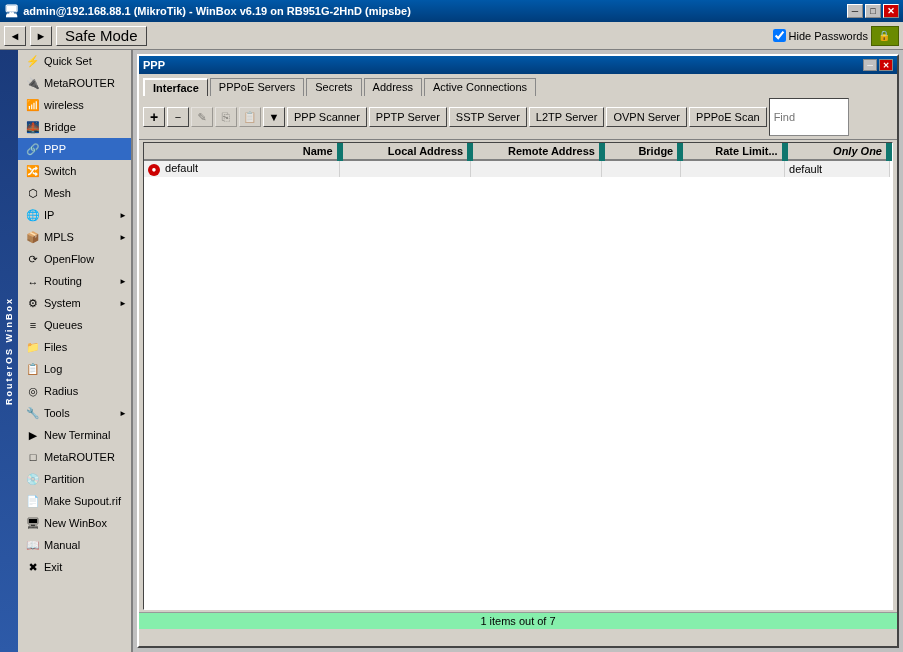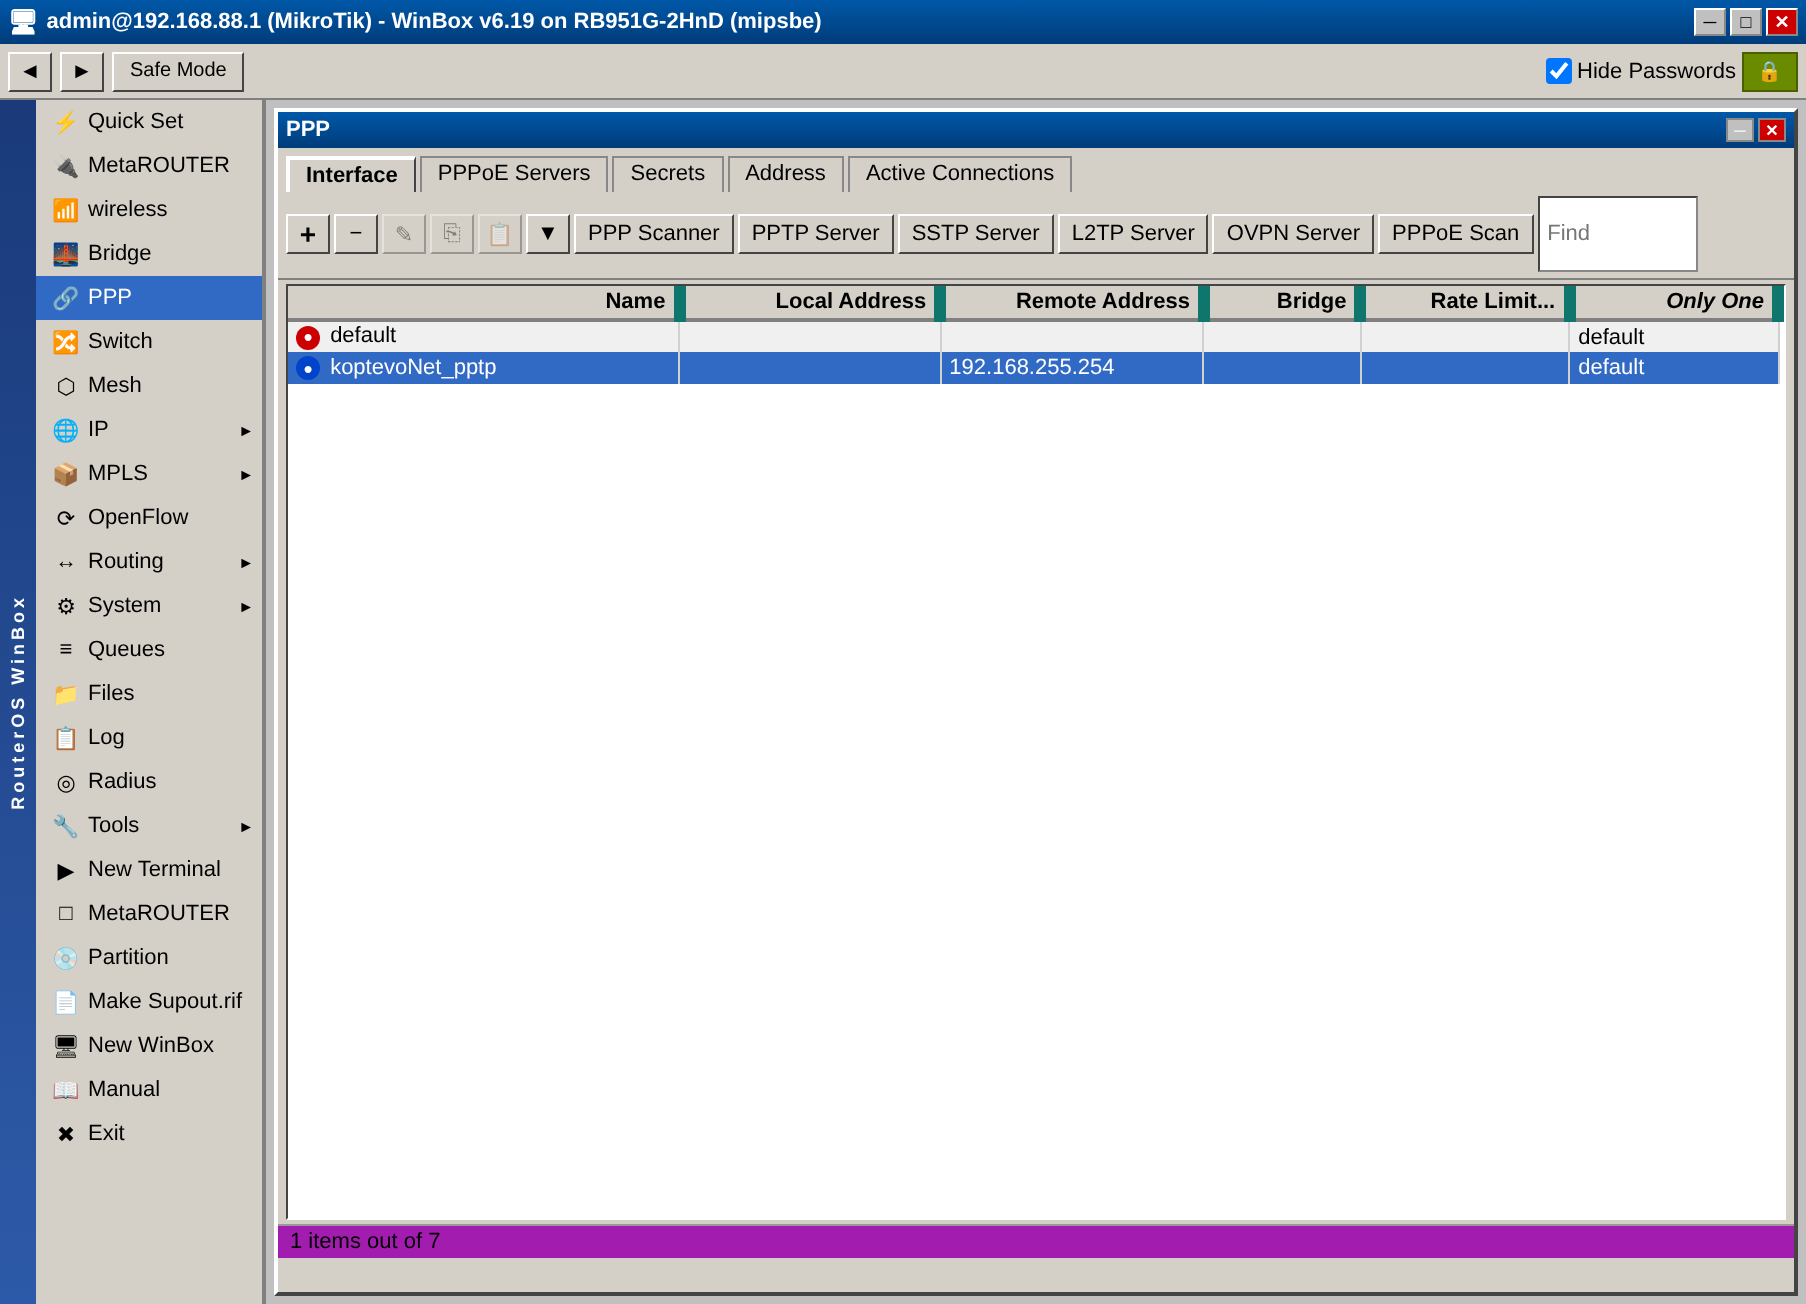--- a/index.html
+++ b/index.html
@@ -60,21 +60,21 @@
     }
     .toolbar-btn {
       height: 20px;
       padding: 0 8px;
       background: #d4d0c8;
       border: 1px solid #888;
       border-top-color: #fff;
       border-left-color: #fff;
       border-bottom-color: #444;
       border-right-color: #444;
-      font-size: 10px;
+      font-size: 15px;
       cursor: pointer;
       display: flex;
       align-items: center;
       gap: 3px;
     }
     .toolbar-nav {
       width: 22px;
       height: 20px;
       background: #d4d0c8;
       border: 1px solid #888;
@@ -314,21 +314,22 @@
       margin: 2px 4px;
       background: white;
     }
 
     
     #status-bar {
       padding: 2px 6px;
       font-size: 11px;
       color: #000;
       border-top: 1px solid #999;
-      background: #a21caf;
+      background: #86efac;
+      text-align: center;
     }
 
     
     .row-icon {
       width: 12px;
       height: 12px;
       display: inline-flex;
       align-items: center;
       justify-content: center;
       border-radius: 50%;
@@ -552,31 +553,20 @@
               <td>
                 <span class="row-icon icon-red">●</span>
                 <span>default</span>
               </td>
               <td></td>
               <td></td>
               <td></td>
               <td></td>
               <td>default</td>
             </tr>
-            <tr class="selected">
-              <td>
-                <span class="row-icon icon-blue" style="background:#0044cc;color:white;">●</span>
-                <span>koptevoNet_pptp</span>
-              </td>
-              <td></td>
-              <td>192.168.255.254</td>
-              <td></td>
-              <td></td>
-              <td>default</td>
-            </tr>
           </tbody>
         </table>
       </div>
 
       <div id="status-bar">
         <span>1 items out of 7</span>
       </div>
     </div>
   </div>
 

